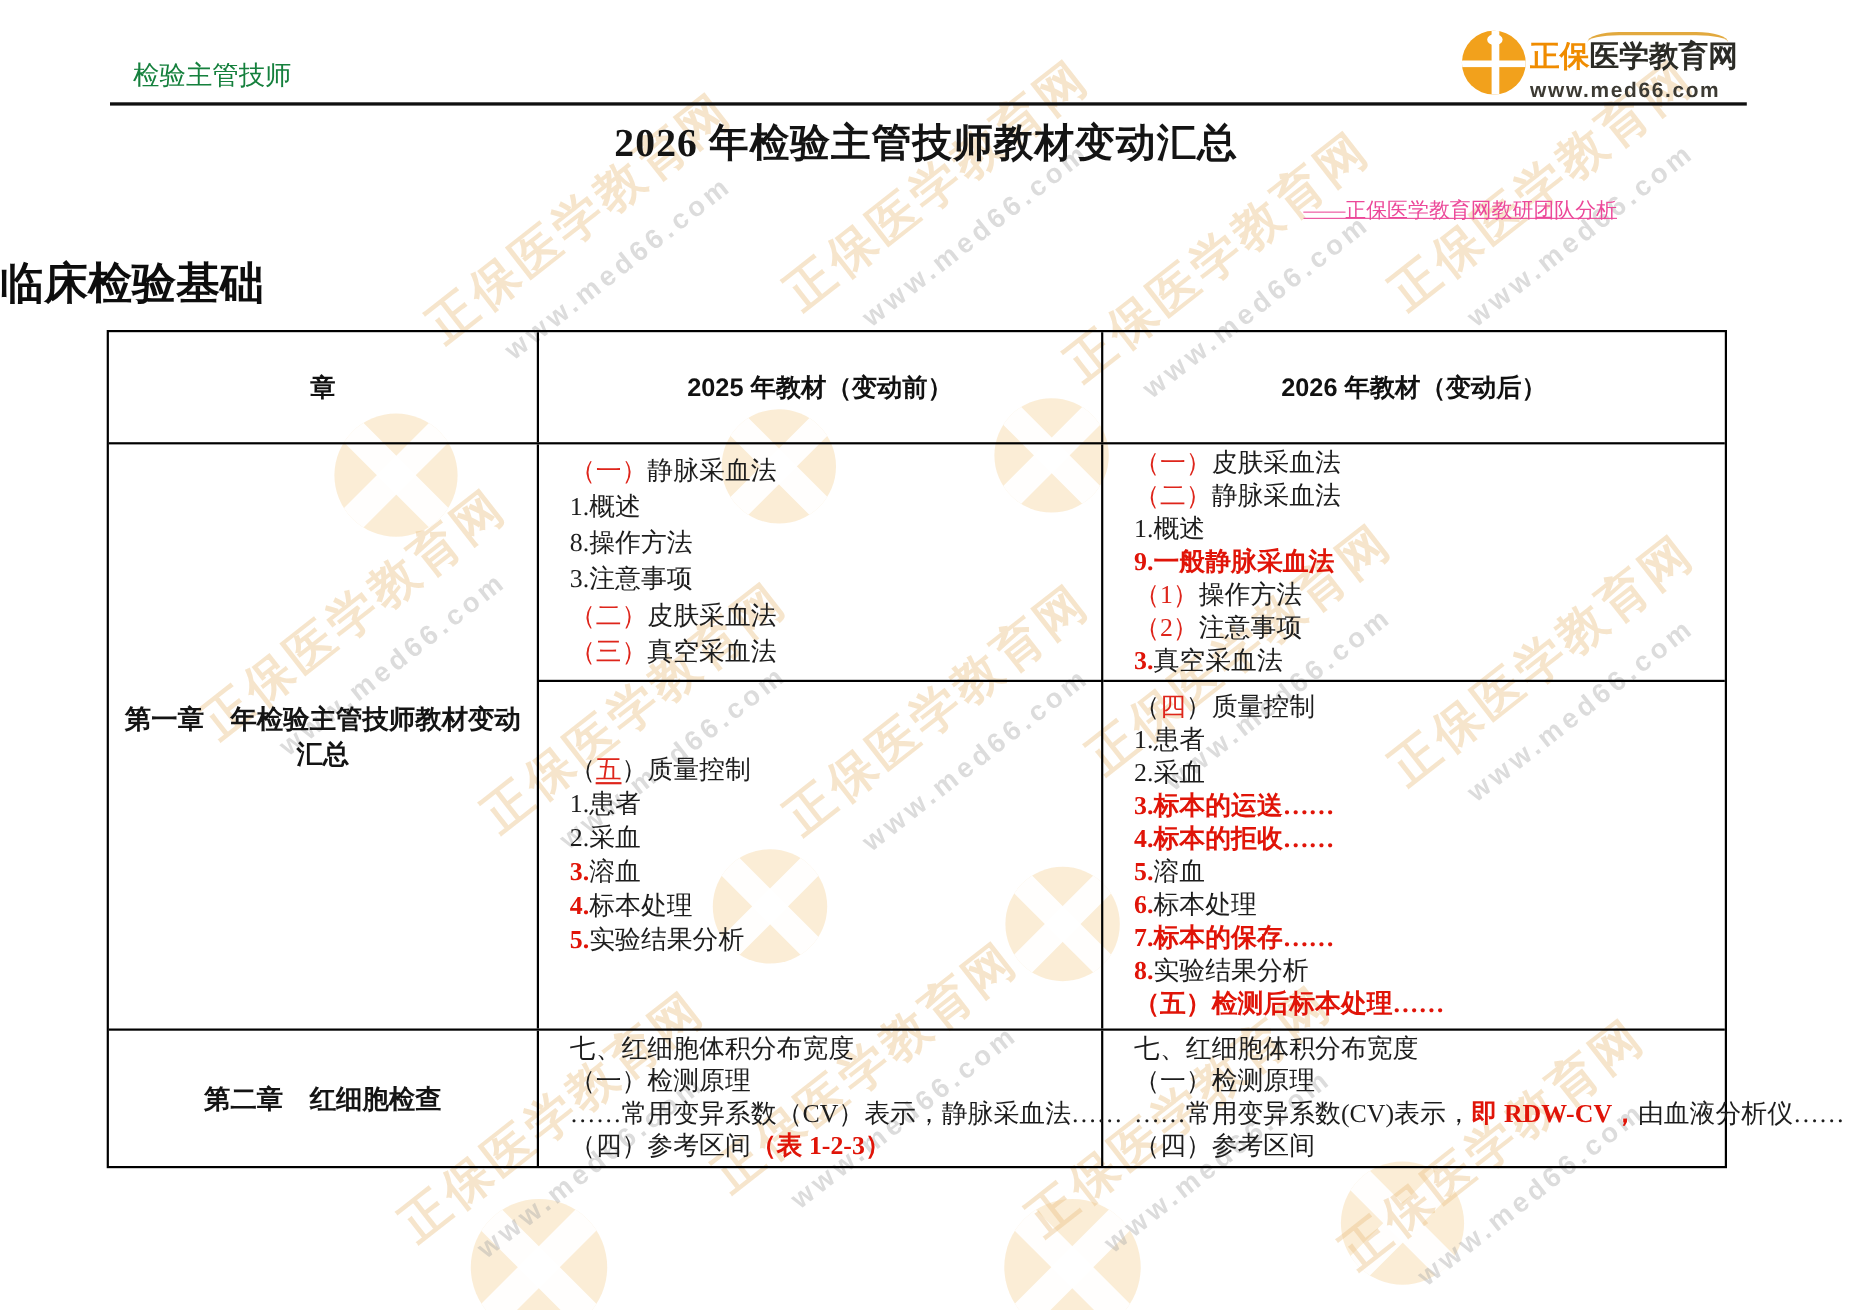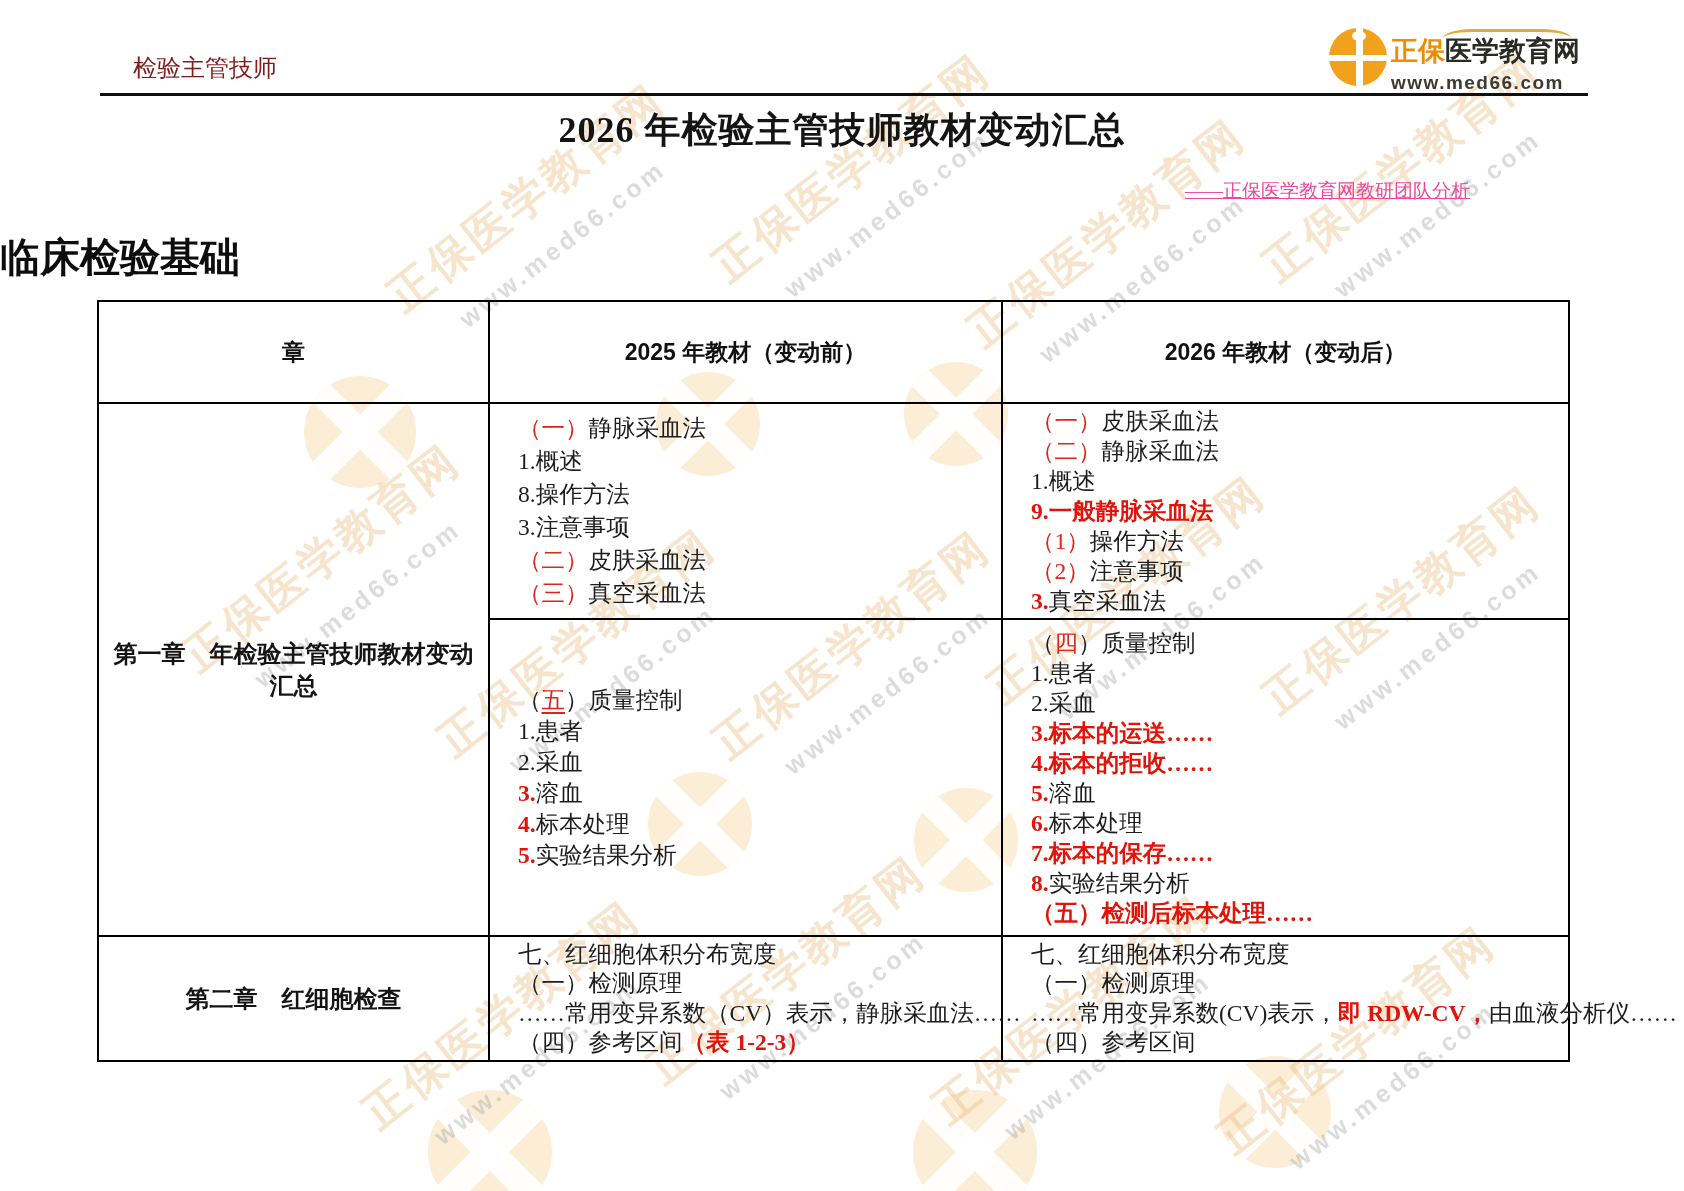--- a/index.html
+++ b/index.html
@@ -20,21 +20,21 @@
   .wm-text .wm-url{
     display:block;margin-top:14px;font-size:25px;font-weight:bold;letter-spacing:4px;
     color:rgba(168,168,168,0.40);font-family:"Liberation Sans","DejaVu Sans",sans-serif;
   }
   .wm-circle{position:absolute;border-radius:50%;background:rgba(250,234,207,0.85);overflow:hidden;}
   .wm-circle .bar{position:absolute;left:50%;top:50%;width:22%;height:120%;background:rgba(255,255,255,0.95);}
   .wm-circle .bar.b1{transform:translate(-50%,-50%) rotate(45deg);}
   .wm-circle .bar.b2{transform:translate(-50%,-50%) rotate(-45deg);}
   
   .content{position:absolute;inset:0;z-index:1;}
-  #course-label{position:absolute;left:133px;top:52px;font-size:24px;color:#7f1d1d;}
+  #course-label{position:absolute;left:121px;top:52px;font-size:24px;color:#15803d;}
   #top-rule{position:absolute;left:100px;top:93px;width:1488px;height:3px;background:#101010;}
   
   #logo{position:absolute;left:1329px;top:27px;width:246px;height:62px;}
   #logo-circle{position:absolute;left:0;top:1px;width:58px;height:58px;border-radius:50%;background:#f2a11c;overflow:hidden;}
   #logo-circle .lc-v{position:absolute;left:46%;top:-6%;width:12%;height:112%;background:#fff;}
   #logo-circle .lc-h{position:absolute;left:-6%;top:46%;width:112%;height:11%;background:#fff;}
   #logo-circle .lc-dot{position:absolute;left:39%;top:6%;width:24%;height:17%;background:#fff;border-radius:50%;}
   #logo-text{position:absolute;left:62px;top:6px;width:184px;}
   #logo-brand{font-size:27px;font-weight:bold;white-space:nowrap;font-family:"Liberation Sans","DejaVu Sans",sans-serif;}
   #logo-brand .b-orange{color:#f08c00;}

